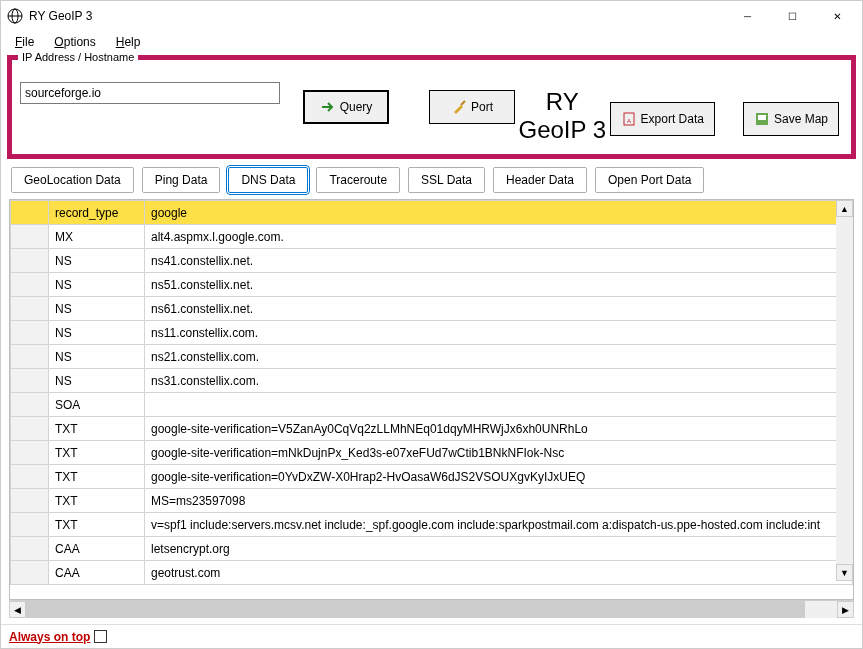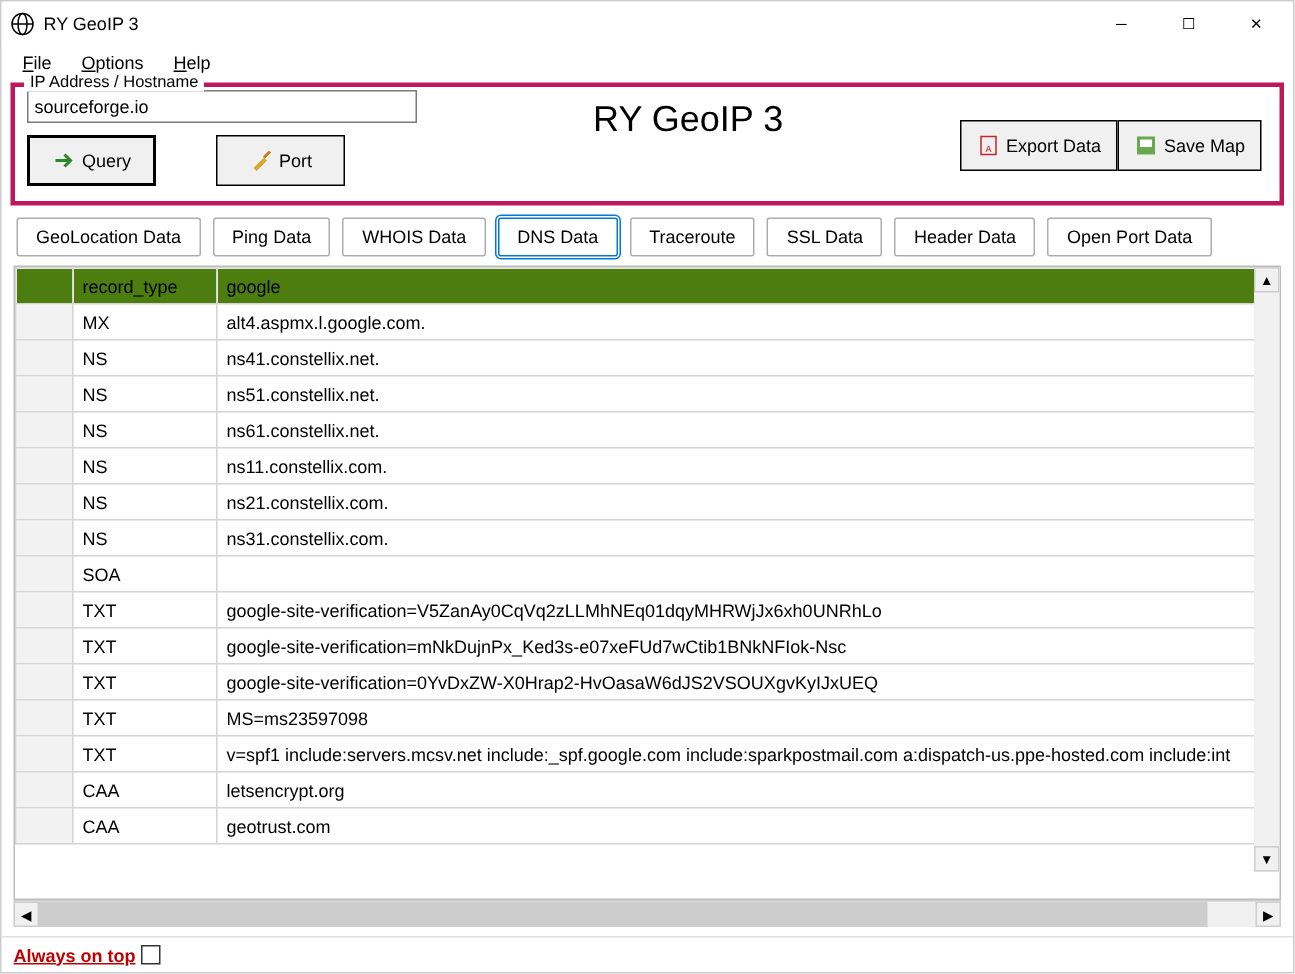--- a/index.html
+++ b/index.html
@@ -5,37 +5,37 @@
   * { box-sizing: border-box; margin: 0; padding: 0; }
   body { font-family: "Segoe UI", Tahoma, sans-serif; font-size: 12px; background: #fff; width: 863px; height: 649px; overflow: hidden; border: 1px solid #ccc; display: flex; flex-direction: column; }
   .titlebar { height: 30px; display: flex; align-items: center; padding: 0 2px 0 6px; background: #fff; }
   .titlebar .globe { width: 16px; height: 16px; margin-right: 6px; }
   .titlebar .title { font-size: 12px; }
   .titlebar .spacer { flex: 1; }
   .winbtn { width: 45px; height: 30px; display: flex; align-items: center; justify-content: center; font-family: "Segoe UI Symbol", sans-serif; font-size: 10px; }
   .menubar { height: 22px; display: flex; align-items: center; padding: 0 6px; gap: 4px; }
   .menuitem { padding: 2px 8px; text-decoration: underline; text-decoration-color: transparent; }
   .menuitem::first-letter { text-decoration: underline; }
-  .fieldset { border: 3px solid #be185d; margin: 2px 6px; padding: 2px 8px 10px 8px; position: relative; }
+  .fieldset { border: 5px solid #be185d; margin: 2px 6px; padding: 22px 8px 10px 8px; position: relative; }
   .fieldset .legend { position: absolute; top: -9px; left: 6px; background: #fff; padding: 0 4px; font-size: 11px; color: #000; }
   .toprow { display: flex; align-items: flex-start; }
-  .leftcol { display: flex; flex-direction: column; }
+  .leftcol { display: flex; flex-direction: row; gap: 23px; }
   .ipinput { width: 260px; height: 22px; border: 1px solid #7a7a7a; padding: 2px 4px; font-size: 12px; font-family: inherit; }
   .btnrow { display: flex; gap: 40px; margin-top: 8px; }
   .btn { height: 34px; min-width: 86px; border: 1px solid #000; background: #f0f0f0; display: flex; align-items: center; justify-content: center; gap: 4px; padding: 0 10px; cursor: pointer; font-size: 12px; }
   .btn.main { border: 2px solid #000; }
   .centertitle { flex: 1; text-align: center; font-size: 24px; font-weight: 400; padding-top: 6px; }
-  .rightbtns { display: flex; gap: 0; align-items: flex-start; padding-top: 20px; padding-right: 4px; }
+  .rightbtns { display: flex; gap: 28px; align-items: flex-start; padding-top: 20px; padding-right: 4px; }
   .tabs { display: flex; gap: 8px; padding: 6px 10px 4px 10px; }
   .tab { border: 1px solid #adadad; background: #fff; padding: 5px 12px; font-size: 12px; cursor: pointer; border-radius: 2px; }
   .tab.active { outline: 1px solid #0078d7; outline-offset: 1px; border-color: #0078d7; }
   .gridwrap { flex: 1; margin: 2px 8px 0 8px; border: 1px solid #bdbdbd; overflow: hidden; display: flex; flex-direction: column; position: relative; }
   .table { width: 100%; border-collapse: collapse; table-layout: fixed; }
   .table th, .table td { border: 1px solid #d4d4d4; text-align: left; padding: 4px 6px; font-size: 12px; font-weight: normal; white-space: nowrap; overflow: hidden; height: 24px; }
-  .table th { background: #4d7c0f; }
+  .table th { background: #fde047; }
   .col-stub { width: 38px; background: #f2f2f2; }
   .col-rt { width: 96px; }
   .col-val { }
   .rowhdr { background: #f2f2f2; }
   .vscroll { position: absolute; right: 0; top: 0; bottom: 18px; width: 17px; background: #f0f0f0; display: flex; flex-direction: column; }
   .vscroll .arrow { height: 17px; border: 1px solid #cdcdcd; background: #f0f0f0; display: flex; align-items: center; justify-content: center; font-size: 9px; }
   .vscroll .track { flex: 1; }
   .hscrollbar { height: 18px; background: #f0f0f0; border-top: 1px solid #cdcdcd; display: flex; margin: 0 8px 6px 8px; }
   .hscrollbar .harrow { width: 17px; border: 1px solid #cdcdcd; display: flex; align-items: center; justify-content: center; font-size: 9px; }
   .hscrollbar .htrack { flex: 1; position: relative; }
@@ -104,21 +104,20 @@
           </svg>
         <span>Save Map</span>
       </button>
     </div>
   </div>
 </div>
 
 <div class="tabs">
   <div class="tab">GeoLocation Data</div>
   <div class="tab">Ping Data</div>
-  <div class="tab">WHOIS Data</div>
   <div class="tab active">DNS Data</div>
   <div class="tab">Traceroute</div>
   <div class="tab">SSL Data</div>
   <div class="tab">Header Data</div>
   <div class="tab">Open Port Data</div>
 </div>
 
 <div class="gridwrap">
   <table class="table">
     <colgroup>

